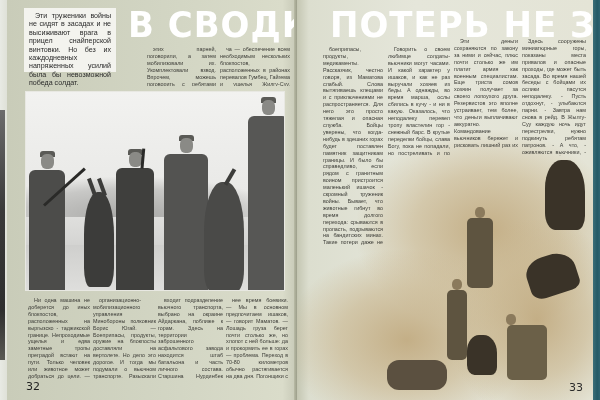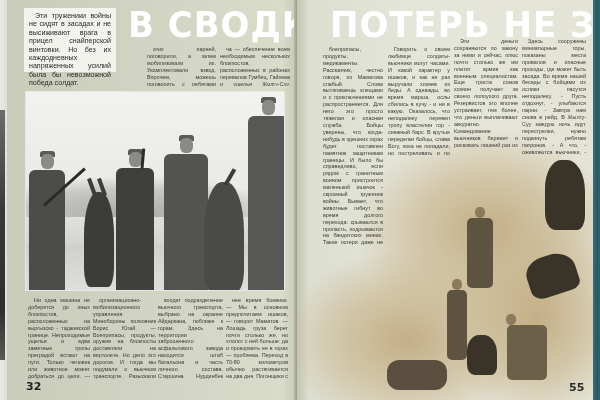--- a/index.html
+++ b/index.html
@@ -93,21 +93,21 @@
   .sepia-wash {
     position: absolute;
     background: radial-gradient(ellipse at center, rgba(190,165,120,0.85) 0%, rgba(200,180,140,0.6) 40%, rgba(220,210,185,0) 72%);
   }
   .sepia-fig { position: absolute; background: #5e5440; border-radius: 5px; }
   .sepia-fig .head { position: absolute; left: 50%; margin-left: -5px; top: -11px; width: 10px; height: 11px;
     background: #8b7a5c; border-radius: 45%; }
   .sepia-donkey { position: absolute; background: #3a3328; border-radius: 40% 45% 20% 25%; }
 
   .page-num {
-    position: absolute; font-family: "DejaVu Sans", sans-serif; font-weight: bold;
+    position: absolute; font-family: "DejaVu Sans", sans-serif; font-weight: normal;
     font-size: 11px; color: #1f1f1f;
   }
   .pn-left { left: 26px; top: 380px; }
   .pn-right { left: 569px; top: 381px; color: #2a2a2a; }
 </style>
 </head>
 <body>
 
 <div class="spread">
 
@@ -219,16 +219,16 @@
   <div class="col" style="left:388px; top:46px; width:62px; height:112px;">
     <p>Говорить о своем любимце солдаты-вьючники могут часами. И какой характер у ишаков, и как не раз выручали хозяев из беды. А однажды, во время марша, ослы сбились в кучу - и ни в какую. Оказалось, что неподалеку перевел тропу властелин гор - снежный барс. В крутые переделки бойцы, слава Богу, пока не попадали, но постреливать и по ним боевики пытались. Они ведь тоже не дураки, понимают: уничтожишь вьючный транспорт - надолго войскам сильный урон. Рядовые Майсалбек Досболов, Бахтиер Абдугапаров, сержанты Абдужапар Калматов и Кудайберды Мамбаев - местные. До призыва работали на шахтах, получали по полторы тысячи сомов в месяц.</p>
   </div>
   <div class="col" style="left:454px; top:38px; width:64px; height:110px;">
     <p>Эти деньги сохраняются по закону за ними и сейчас, плюс почти столько же им платит армия как военным специалистам. Еще триста сомов хозяин получает за своего лопоухого друга. Резервистов это вполне устраивает, тем более, что деньги выплачивают аккуратно. Командование вьючников бережет и рисковать лишний раз их не посылает. Перед каждым рейдом командир взвода и комбат внимательно изучают маршрут на специальной площадке, где в объемном изображении представлена зона ответственности батальона.</p>
   </div>
   <div class="col" style="left:522px; top:38px; width:64px; height:118px;">
     <p>Здесь сооружены миниатюрные горы, показаны места привалов и опасные проходы, где может быть засада. Во время нашей беседы с бойцами их ослики пасутся неподалеку. - Пусть отдохнут, - улыбаются парни. - Завтра нам снова в рейд. В Жылгу-Суу каждую ночь идут перестрелки, нужно подкинуть ребятам патронов. - А что, - оживляются вьючники, - сфотографируйте нас на память. Только обязательно с друзьями. Ведь мы всю воевали вместе.</p>
   </div>
 
-  <div class="page-num pn-right">55</div>
+  <div class="page-num pn-right">33</div>
 
   <div class="edge-right"></div>
 </div>
 
 </body></html>

